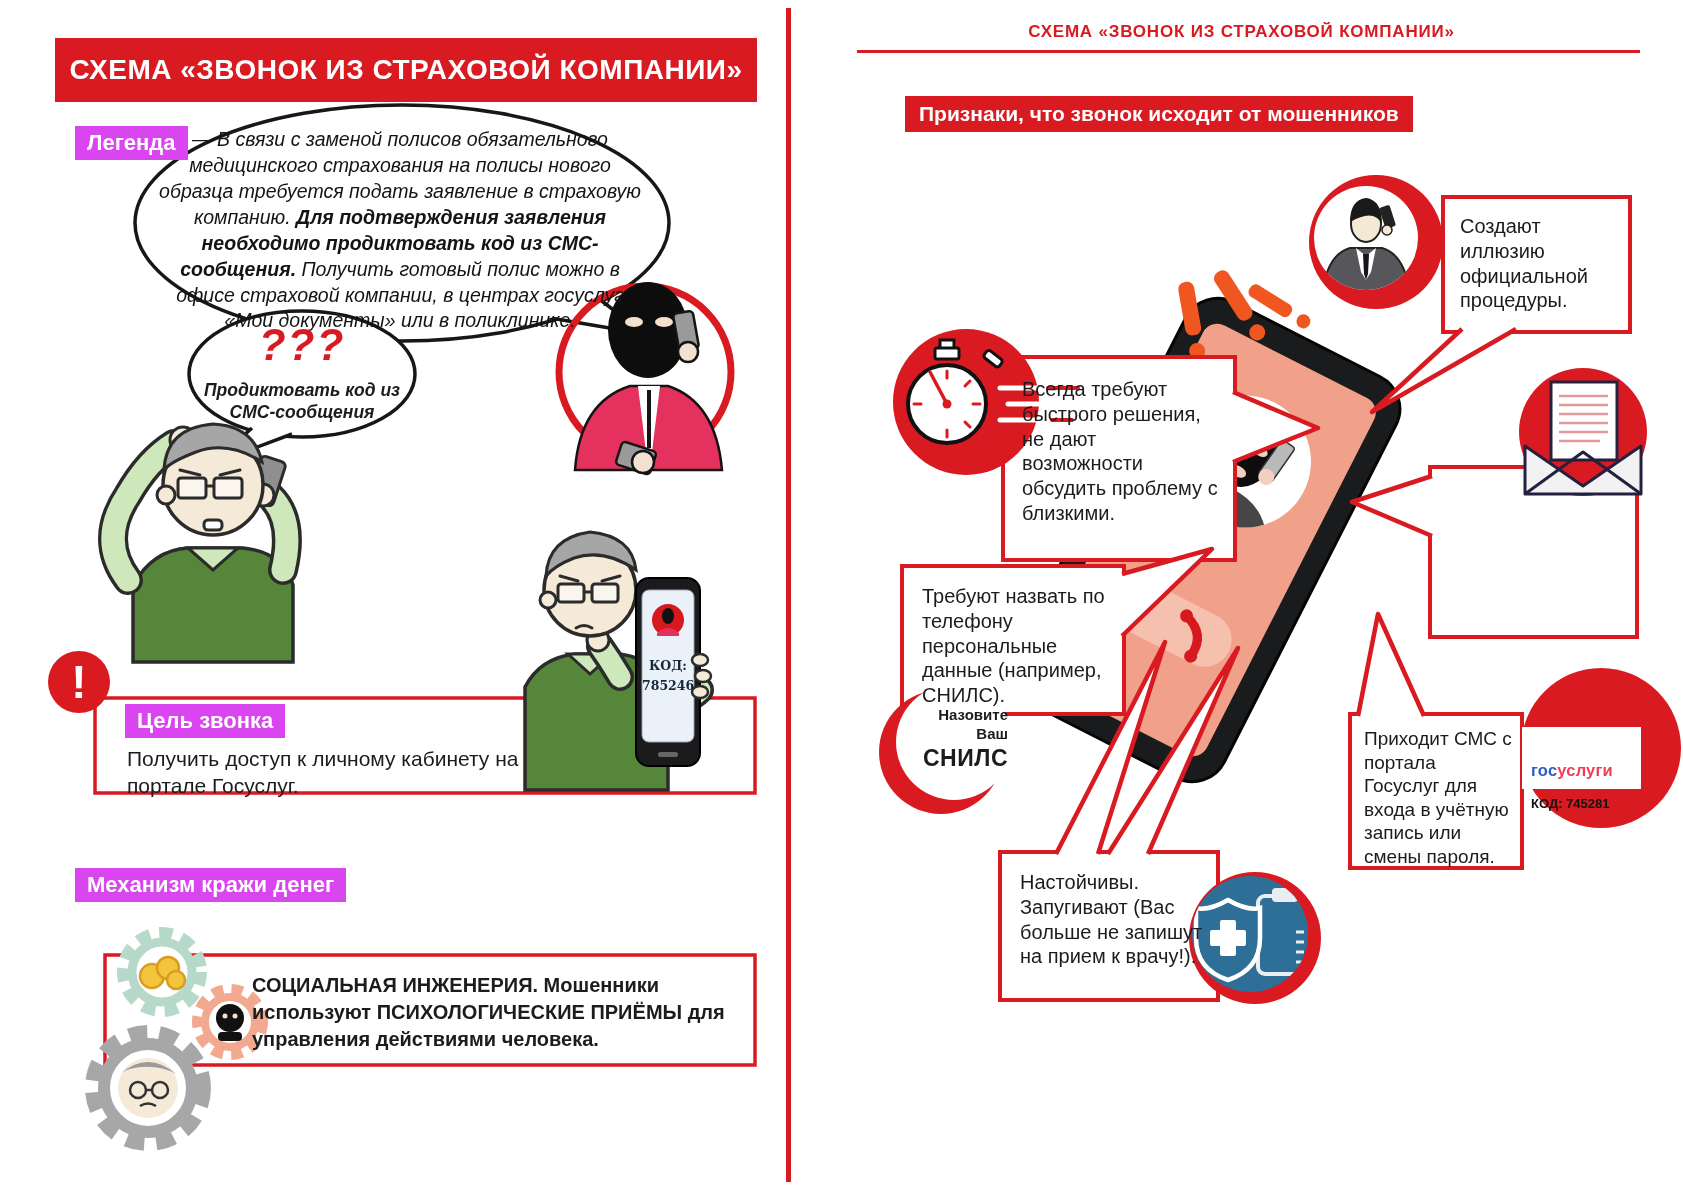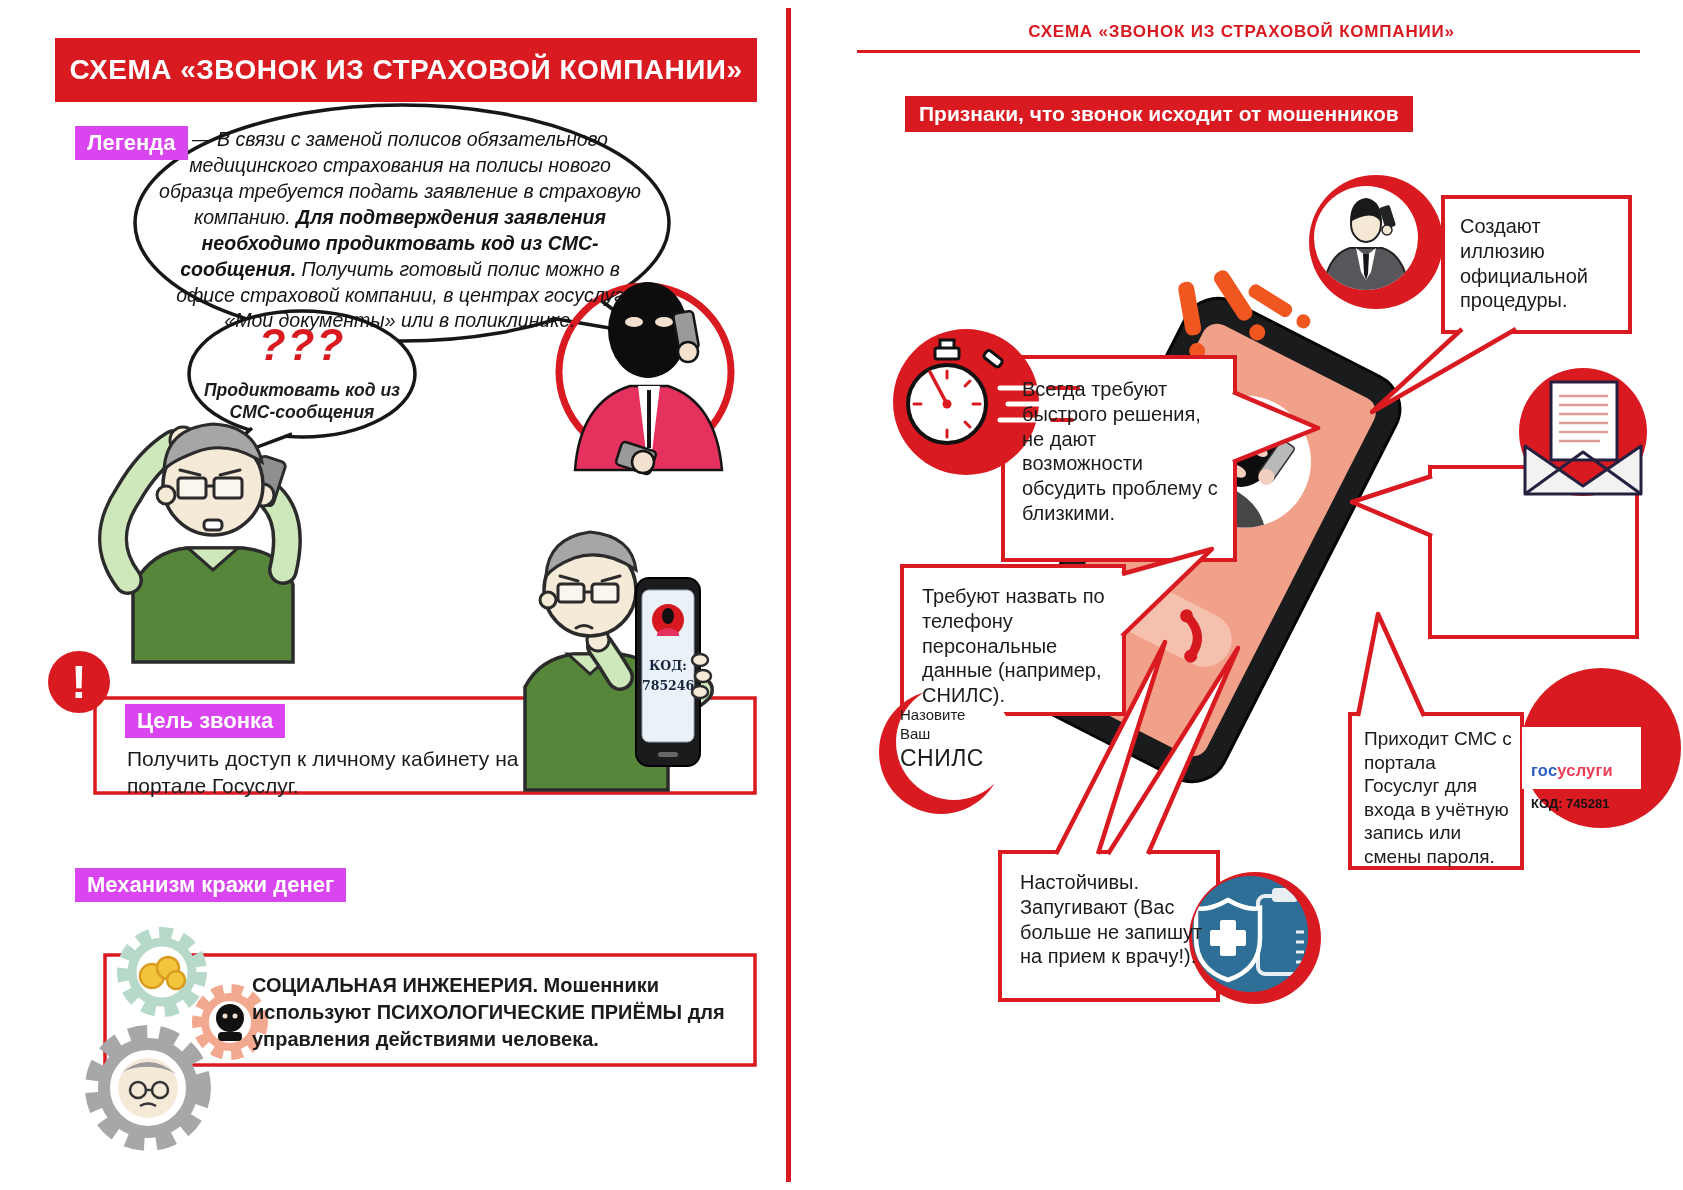--- a/index.html
+++ b/index.html
@@ -12,21 +12,21 @@
   .title-banner{width:702px;height:64px;line-height:64px;text-align:center;font-size:28px;letter-spacing:.5px;}
   .sign{font-weight:normal;font-size:20px;line-height:1.24;color:#1c1c1c;}
   .bubble-text{font-style:italic;font-size:19.5px;line-height:1.33;text-align:center;color:#141414;}
   .bubble-text strong{font-weight:bold;}
   .qmarks{color:#da1a21;font-size:44px;font-weight:900;font-style:italic;letter-spacing:2px;text-align:center;}
   .thought{font-weight:bold;font-style:italic;font-size:17.5px;line-height:1.25;text-align:center;}
   .goal-text{font-weight:normal;font-size:21px;line-height:1.3;}
   .mech-text{font-weight:bold;font-size:20px;line-height:1.35;}
   .right-header{color:#da1a21;font-weight:bold;font-size:17px;letter-spacing:.8px;text-align:center;}
   .hr-red{background:#da1a21;}
-  .snils{font-weight:normal;text-align:left;line-height:1.25;}
+  .snils{font-weight:bold;text-align:right;line-height:1.25;}
   .snils .s1{font-size:15px;}
   .snils .s3{font-size:23px;letter-spacing:.5px;}
   .gos-card{background:#fff;width:102px;height:56px;padding:6px 8px 0 9px;}
   .gos-brand{font-size:16.5px;font-weight:800;letter-spacing:.2px;white-space:nowrap;margin-top:28px;}
   .gos-code{font-size:13px;font-weight:bold;color:#111;margin-top:16px;white-space:nowrap;}
   .phone-code{font-family:"DejaVu Serif","Liberation Serif",serif;font-weight:bold;font-size:12.5px;
               color:#16263c;text-align:center;line-height:1.6;}
   .excl-mark{color:#fff;font-size:46px;font-weight:800;text-align:center;line-height:54px;}
 </style>
 </head>

